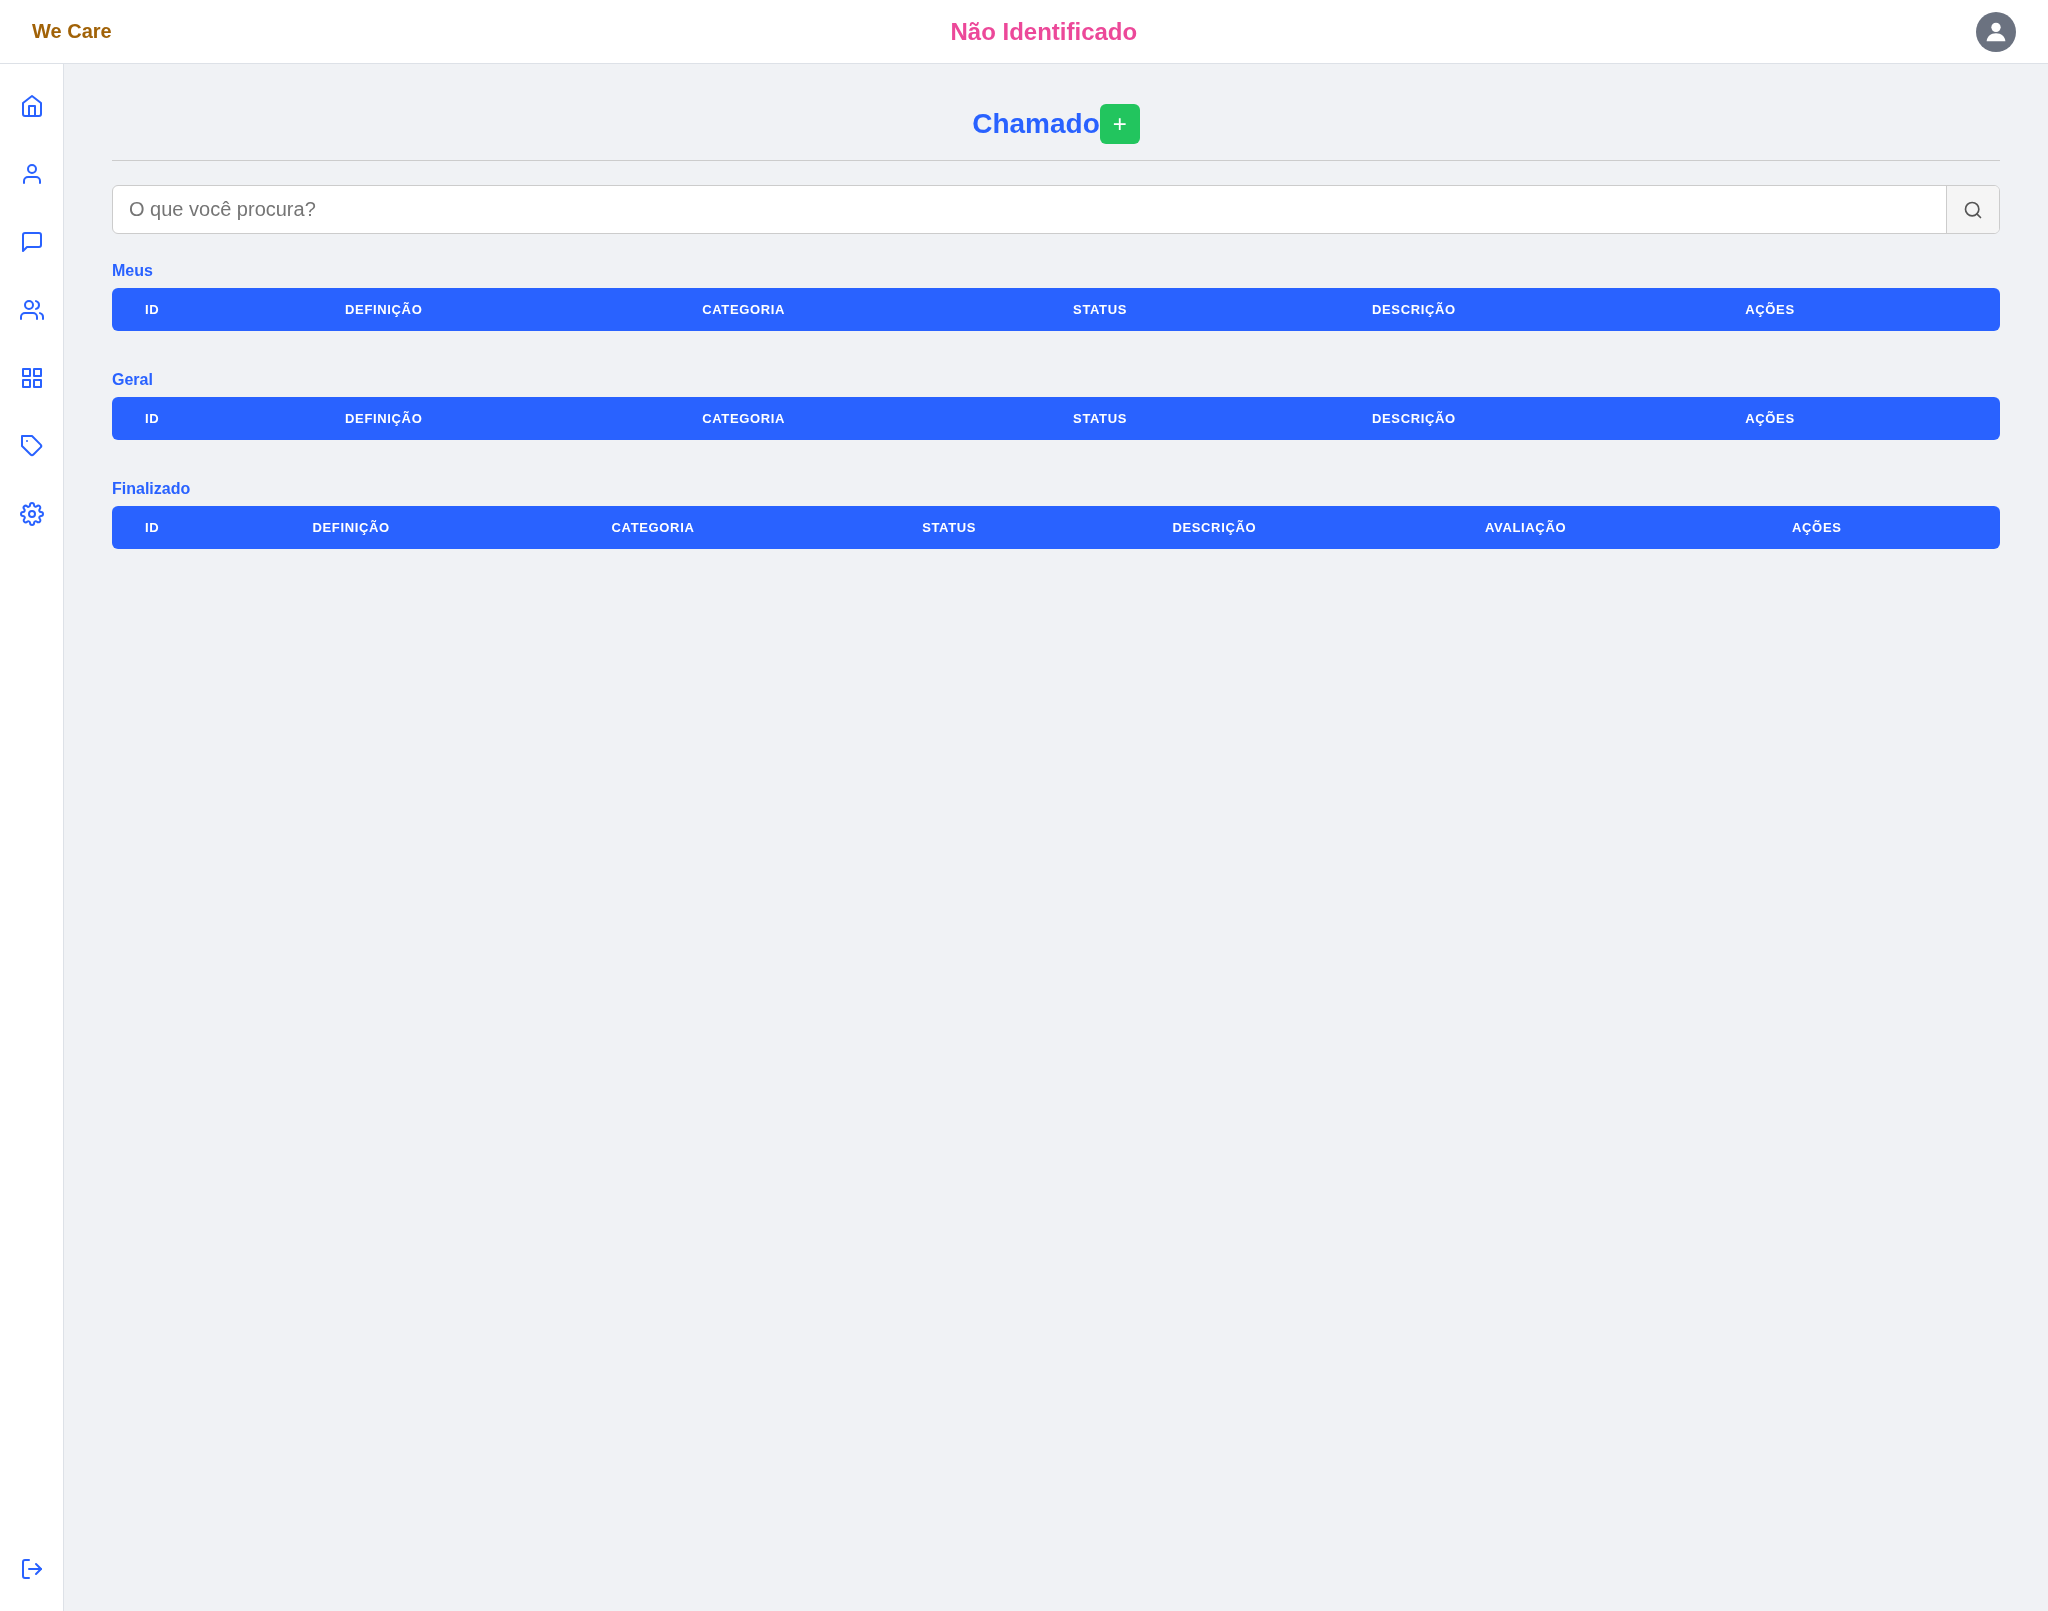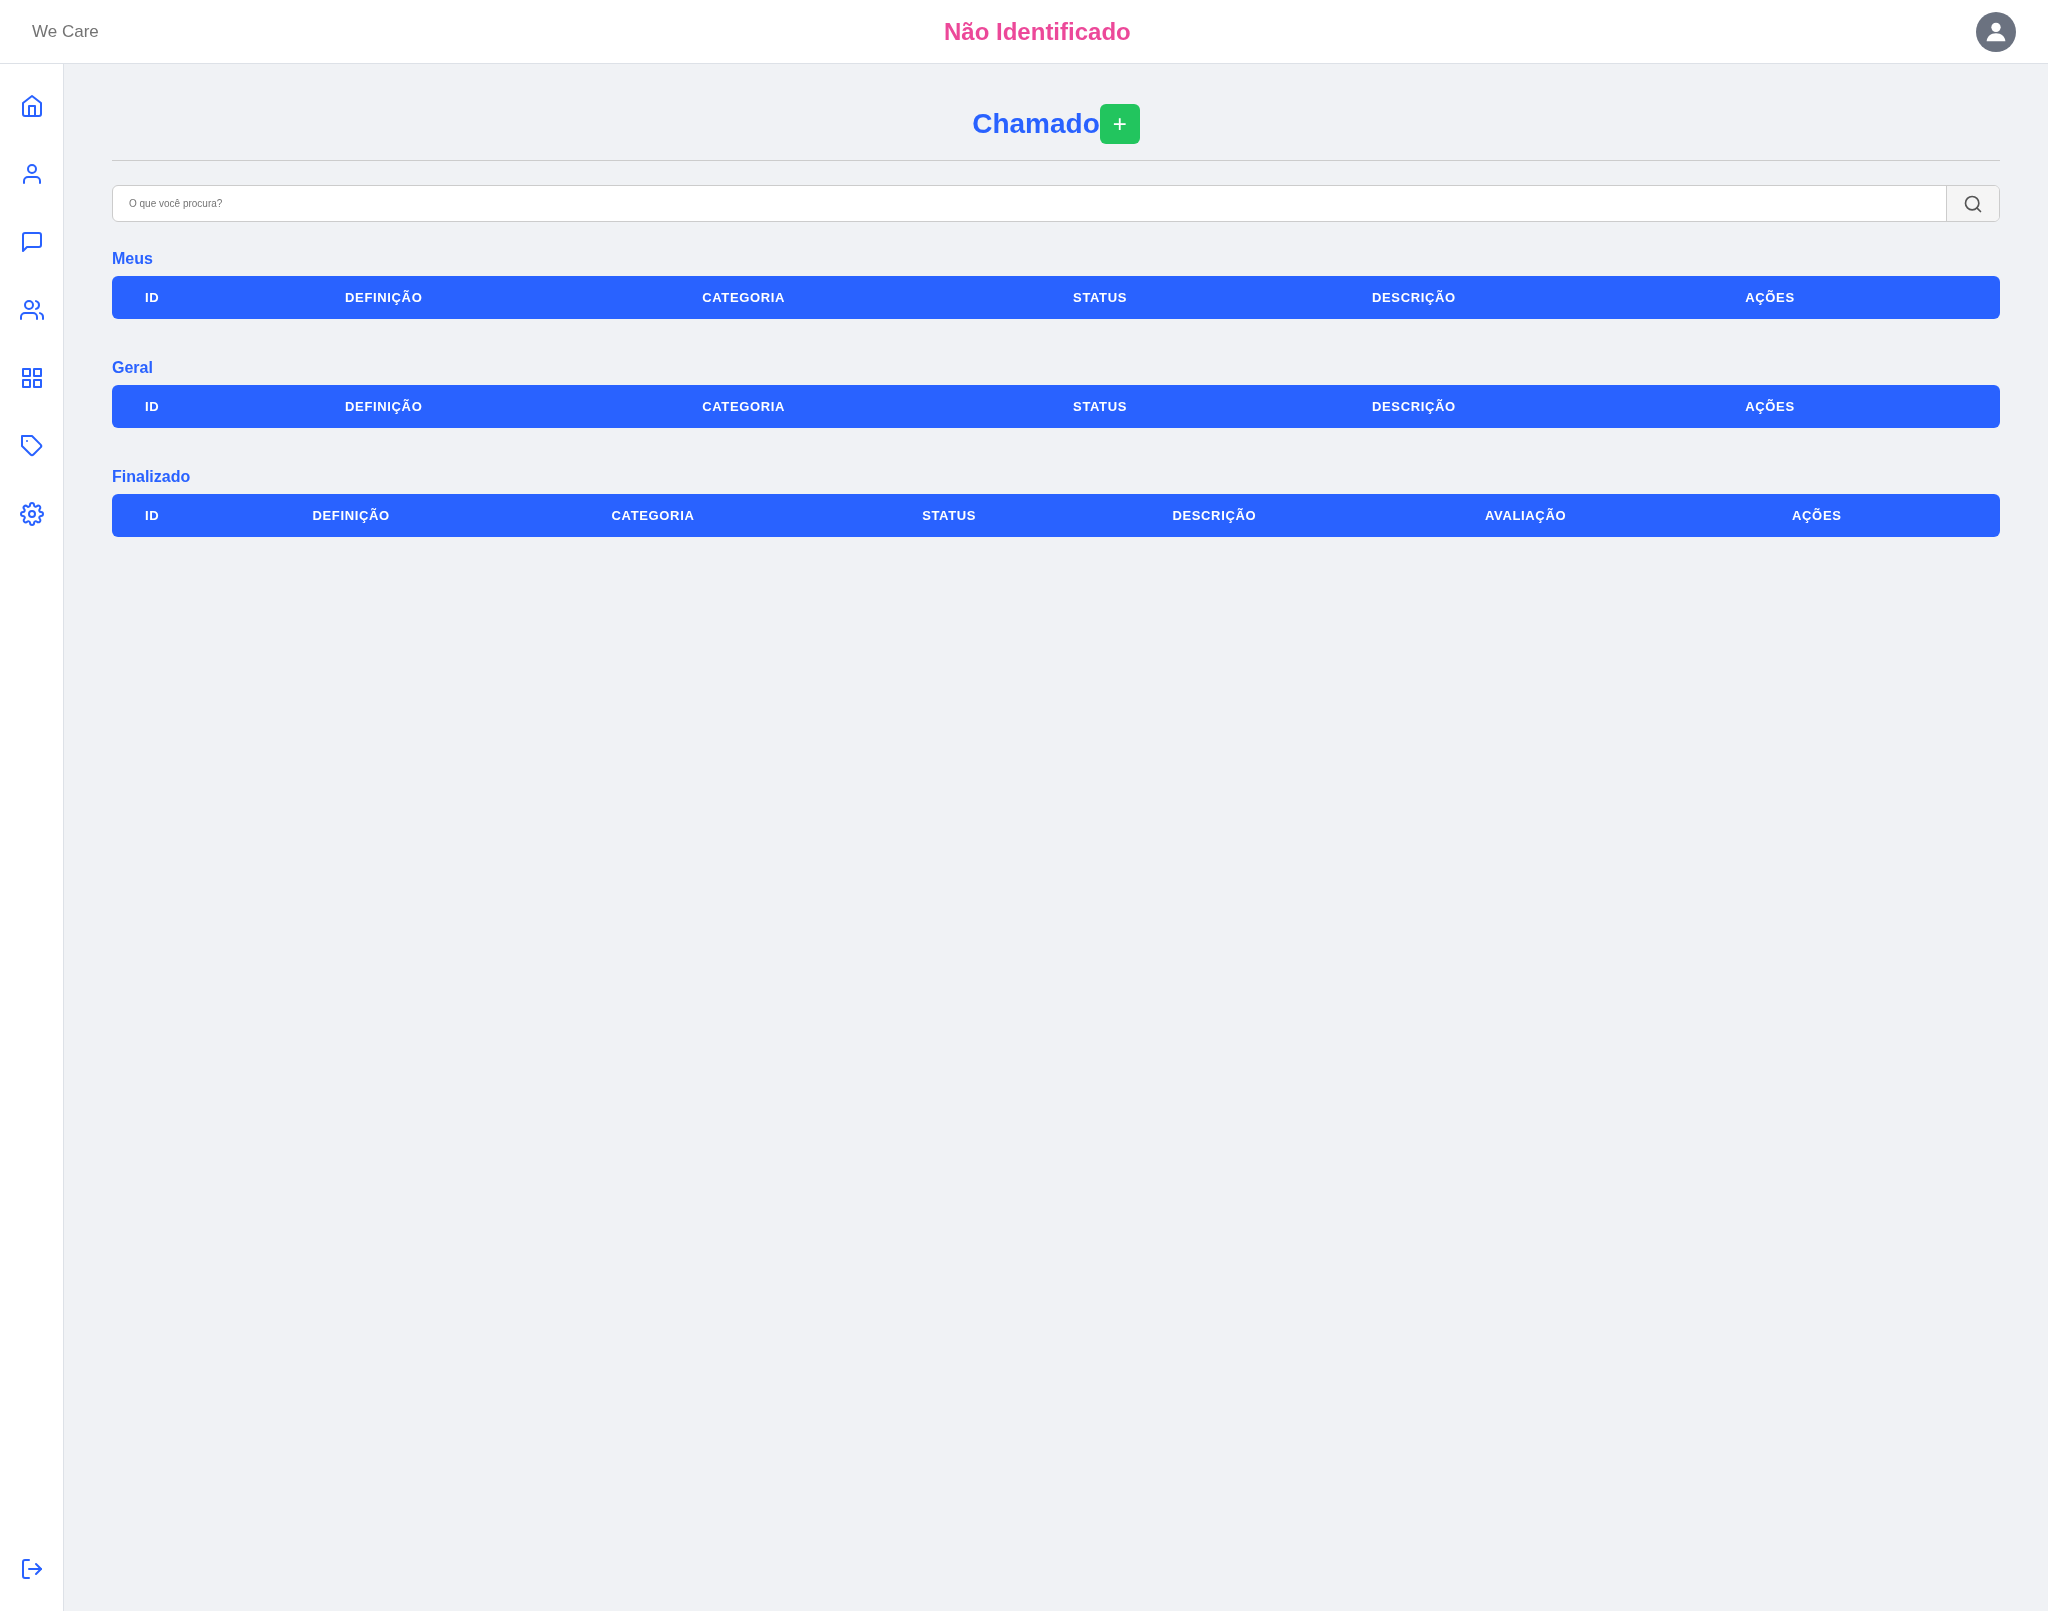--- a/index.html
+++ b/index.html
@@ -12,23 +12,23 @@
       display: flex;
       align-items: center;
       justify-content: space-between;
       padding: 0 32px;
       height: 64px;
       position: fixed;
       top: 0; left: 0; right: 0;
       z-index: 100;
     }
     .topnav-brand {
-      font-size: 17px;
-      font-weight: 400;
-      color: #737373;
+      font-size: 20px;
+      font-weight: 700;
+      color: #a16207;
     }
     .topnav-center {
       font-size: 24px;
       font-weight: 600;
       color: #ec4899;
     }
     .topnav-avatar {
       width: 40px; height: 40px;
       border-radius: 50%;
       background: #6b7280;
@@ -105,21 +105,21 @@
       border-radius: 6px;
       background: #fff;
       margin-bottom: 28px;
       overflow: hidden;
     }
     .search-input {
       flex: 1;
       border: none;
       outline: none;
       padding: 12px 16px;
-      font-size: 10px;
+      font-size: 20px;
       color: #555;
       background: transparent;
     }
     .search-button {
       background: #f5f5f5;
       border: none;
       border-left: 1px solid #ccc;
       padding: 0 16px;
       cursor: pointer;
       display: flex; align-items: center; justify-content: center;

